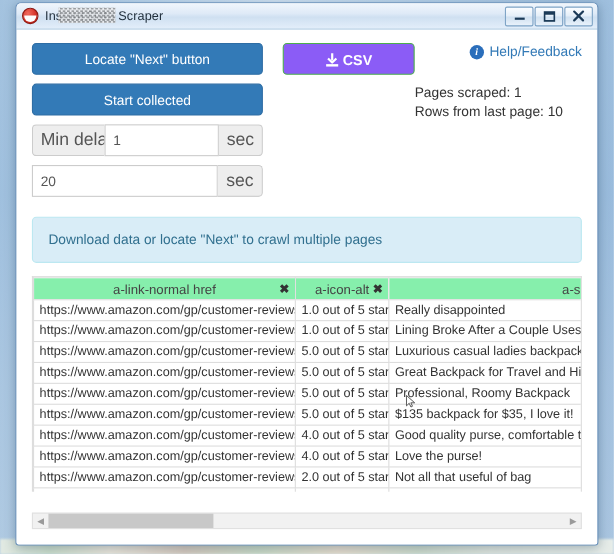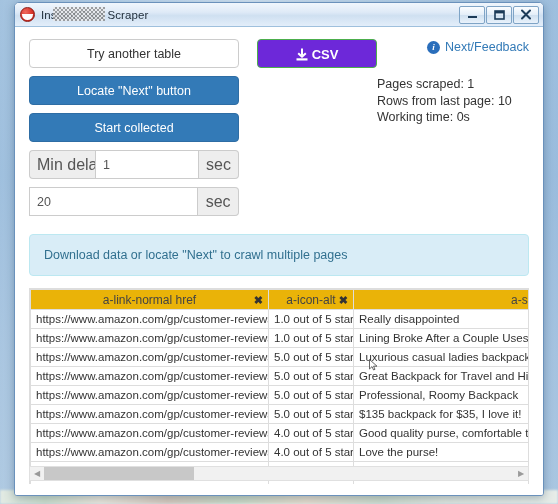--- a/index.html
+++ b/index.html
@@ -107,21 +107,21 @@
     border: 1px solid transparent;
     white-space: nowrap;
   }
   .btn-default {
     background: #fff; border-color: #ccc; color: #333;
   }
   .btn-primary {
     background: #337ab7; border-color: #2e6da4; color: #fff;
   }
   .btn-success {
-    background: #6d28d9; border-color: #4cae4c; color: #fff;
+    background: #8b5cf6; border-color: #4cae4c; color: #fff;
     font-weight: bold; font-size: 13px;
   }
   .dl-icon { display: inline-block; vertical-align: -2px; margin-right: 4px; }
 
   
   .input-group {
     display: flex; height: 29px; margin-bottom: 8px;
   }
   .ig-addon {
     background: #eeeeee; border: 1px solid #ccc; color: #555;
@@ -177,21 +177,21 @@
     background: #fff;
   }
   table#data-table {
     border-collapse: collapse;
     width: 700px;
     table-layout: fixed;
     font-size: 11.5px;
     color: #333;
   }
   #data-table th {
-    background: #eab308;
+    background: #86efac;
     border: 1px solid #ddd;
     font-weight: normal;
     font-size: 12px;
     color: #444;
     height: 20px;
     padding: 1px 6px;
     position: relative;
     white-space: nowrap;
     overflow: hidden;
   }
@@ -269,21 +269,20 @@
         </svg>
       </div>
     </div>
   </div>
 
   <div id="content">
 
     <div id="top-area">
 
       <div id="left-col">
-        <button class="btn btn-default">Try another table</button>
         <button class="btn btn-primary">Locate "Next" button</button>
         <button class="btn btn-primary">Start collected</button>
 
         <div class="input-group">
           <span class="ig-addon left">Min delay</span>
           <input class="ig-input" type="text" value="1" style="">
           <span class="ig-addon right">sec</span>
         </div>
 
         <div class="input-group">
@@ -300,26 +299,25 @@
               <path d="M2.2 5.2 L6 8.8 L9.8 5.2" fill="none" stroke="#fff" stroke-width="2" stroke-linejoin="round"></path>
               <rect x="0.5" y="10.3" width="11" height="2.2" fill="#fff"></rect>
             </svg>
           </span><span>CSV</span>
         </button>
       </div>
 
       <div id="right-col">
         <div id="help-row">
           <span id="help-icon">i</span>
-          <span>Next/Feedback</span>
+          <span>Help/Feedback</span>
         </div>
         <div id="stats">
           <div>Pages scraped: 1</div>
           <div>Rows from last page: 10</div>
-          <div>Working time: 0s</div>
         </div>
       </div>
     </div>
 
     <div id="alert-info">
       <span>Download data or locate "Next" to crawl multiple pages</span>
     </div>
 
     <div id="table-wrap">
       <table id="data-table">

